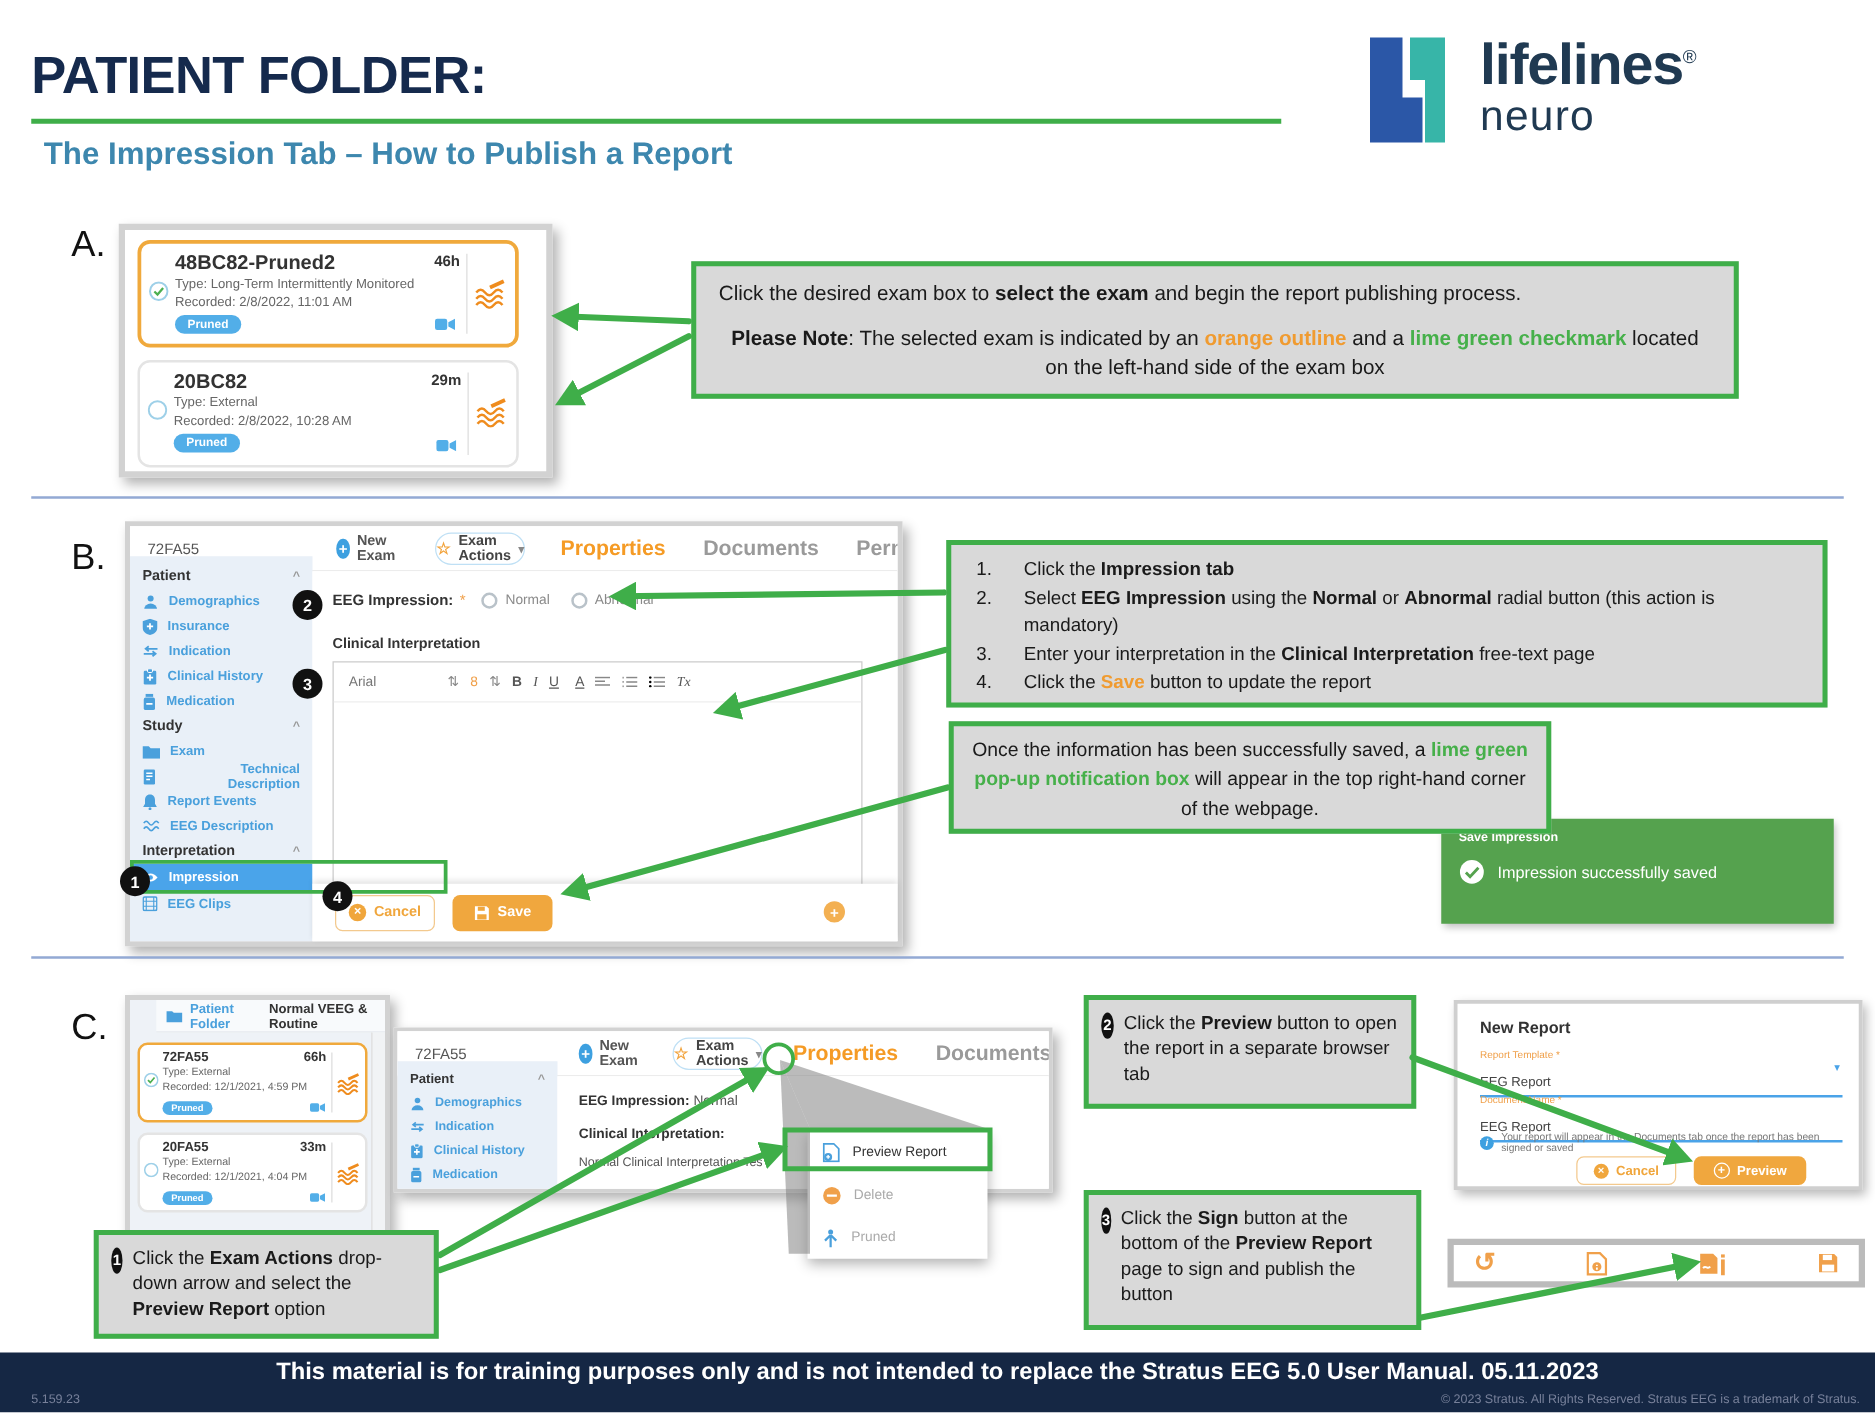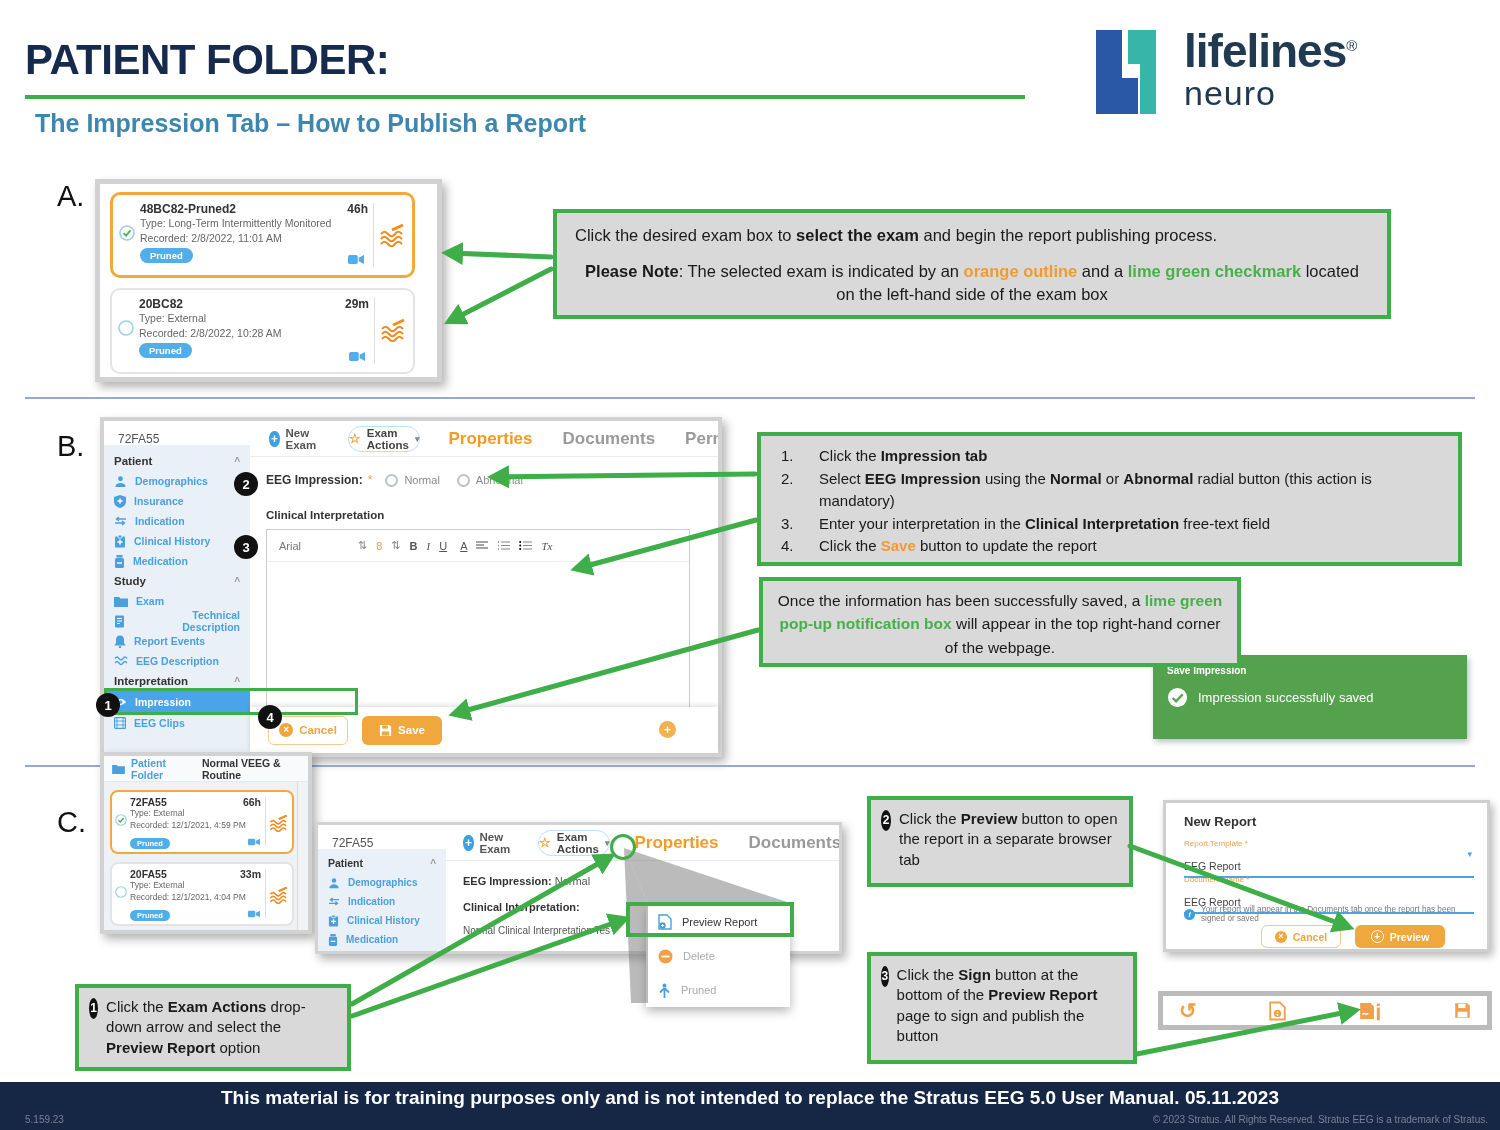--- a/index.html
+++ b/index.html
@@ -28,21 +28,21 @@
   .hr-div { height:2px; background:#93a9d4; }
 
   
   .shot { background:#fff; border:4px solid #d2d2d2; box-shadow:4px 5px 9px rgba(0,0,0,.3); }
 
   
   .exam-card { position:absolute; left:10px; width:305px; border-radius:10px; background:#fff; padding:7px 8px 6px 27px; }
   .exam-card.sel { border:3px solid #f0a93c; }
   .exam-card.unsel { border:2px solid #e4e4e4; }
   .ex-row1 { display:flex; }
-  .ex-name { font-weight:700; font-size:12px; color:#333; }
+  .ex-name { font-weight:700; font-size:16px; color:#333; }
   .ex-dur { margin-left:auto; margin-right:36px; font-weight:700; font-size:12px; color:#333; }
   .ex-line { font-size:10.5px; color:#666; line-height:1.4; }
   .badge { display:inline-block; background:#52aee8; color:#fff; font-size:9.5px; font-weight:700; padding:2px 10px; border-radius:9px; margin-top:3px; }
   .ex-divider { position:absolute; right:38px; top:8px; bottom:8px; width:1px; background:#ddd; }
 
   
   .topbar { position:relative; height:36px; background:#fff; display:flex; align-items:center; border-bottom:1px solid #ececec; overflow:hidden; }
   .pid { margin-left:14px; font-size:12px; color:#555; }
   .newexam { display:flex; align-items:center; gap:6px; font-size:11.5px; font-weight:700; color:#555; }
   .bluec { width:16px; height:16px; border-radius:50%; background:#3da0e0; color:#fff; font-size:12px; font-weight:700; display:inline-flex; align-items:center; justify-content:center; line-height:1; }
@@ -429,21 +429,21 @@
     <div class="stepli">
         <span class="stepnum">1.</span>
         <span><span>Click the </span><span style="font-weight: 700;">Impression tab</span></span>
       </div>
     <div class="stepli">
         <span class="stepnum">2.</span>
         <span style="flex:1;"><span>Select </span><span style="font-weight: 700;">EEG Impression</span><span> using the </span><span style="font-weight: 700;">Normal</span><span> or </span><span style="font-weight: 700;">Abnormal</span><span> radial button (this action is mandatory)</span></span>
       </div>
     <div class="stepli">
         <span class="stepnum">3.</span>
-        <span><span>Enter your interpretation in the </span><span style="font-weight: 700;">Clinical Interpretation</span><span> free-text field</span></span>
+        <span><span>Enter your interpretation in the </span><span style="font-weight: 700;">Clinical Interpretation</span><span> free-text page</span></span>
       </div>
     <div class="stepli">
         <span class="stepnum">4.</span>
         <span><span>Click the </span><span class="c-orange" style="font-weight: 700;">Save</span><span> button to update the report</span></span>
       </div>
   </div>
 
   <div class="abs gbox note2"><span>Once the information has been successfully saved, a </span><span class="c-green" style="font-weight: 700;">lime green pop-up notification box</span><span> will appear in the top right-hand corner of the webpage.</span></div>
 
   <div class="abs toast">
@@ -456,21 +456,21 @@
           </svg>
         </span>
       <span>Impression successfully saved</span>
     </div>
   </div>
 
   <div class="abs hr-div" style="left:25px; top:765px; width:1450px;"></div>
 
   <div class="abs sec-label" style="left:57px; top:806px;">C.</div>
 
-  <div class="abs shot" style="left:100px; top:752px; width:212px; height:182px; background:#eef2f7;">
+  <div class="abs shot" style="left:100px; top:796px; width:212px; height:226px; background:#eef2f7;padding-left:21px;">
     <div style="height:26px; background:#f8fafc; display:flex; align-items:center; gap:6px; padding:0 8px; border-bottom:1px solid #e5e9ee;">
       <span class="icn">
           <svg width="13" height="10" viewBox="0 0 14 11">
             <path d="M0 1 h5 l1.5 1.5 H14 V11 H0 Z" fill="#4aa0dc"></path>
           </svg>
         </span>
       <span style="font-size:10.5px; font-weight:700; color:#4aa0dc;">Patient Folder</span>
       <span style="font-size:10.5px; font-weight:700; color:#333; margin-left:8px;">Normal VEEG &amp; Routine</span>
     </div>
     <div style="position:absolute; right:0; top:26px; bottom:0; width:11px; background:#f1f3f5; border-left:1px solid #ddd;"></div>

